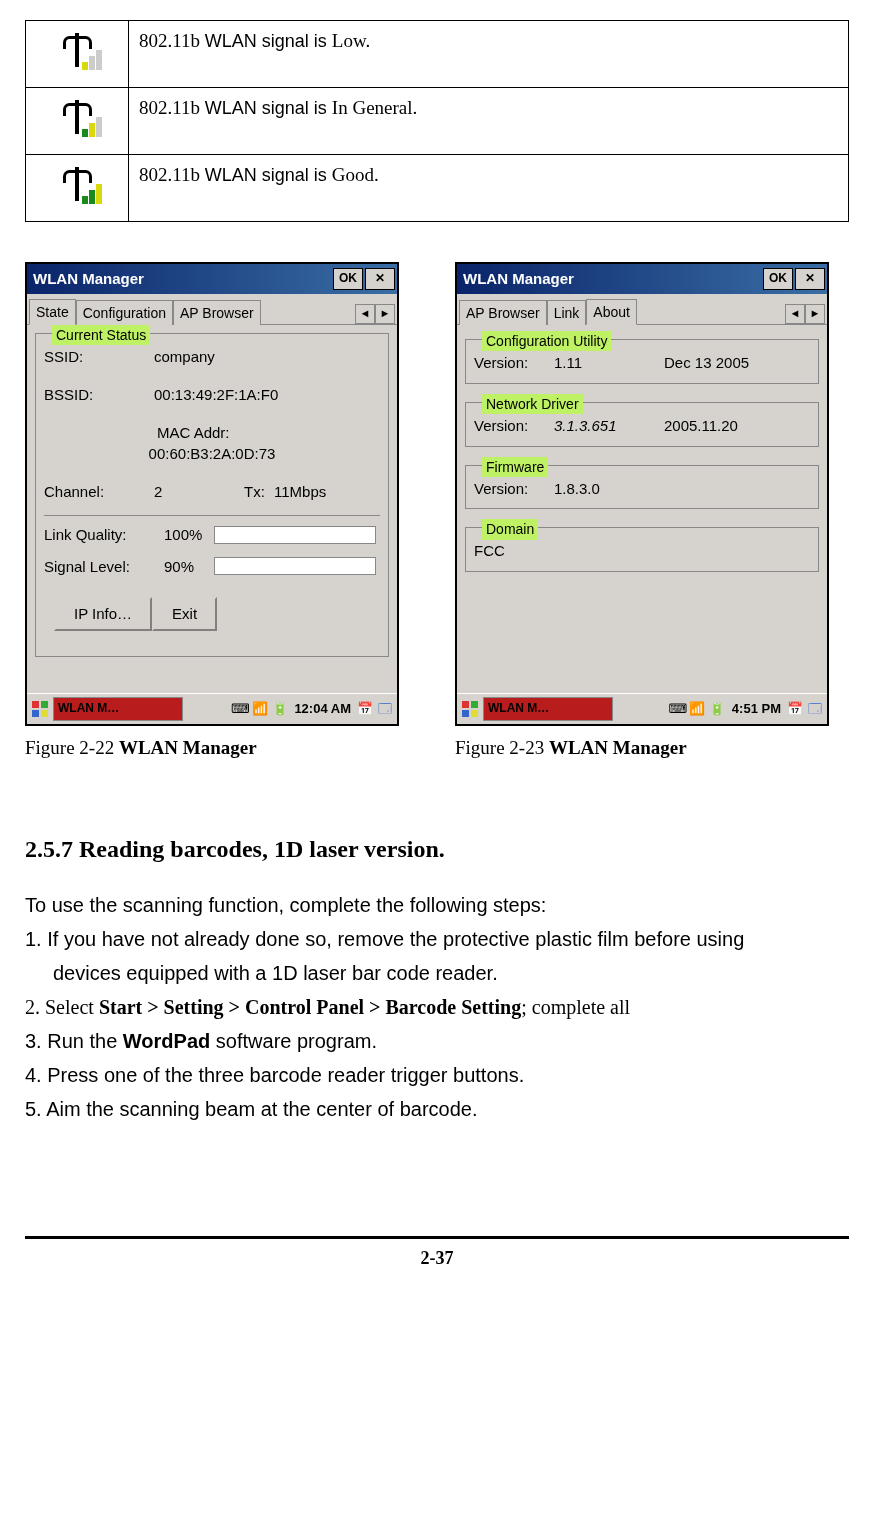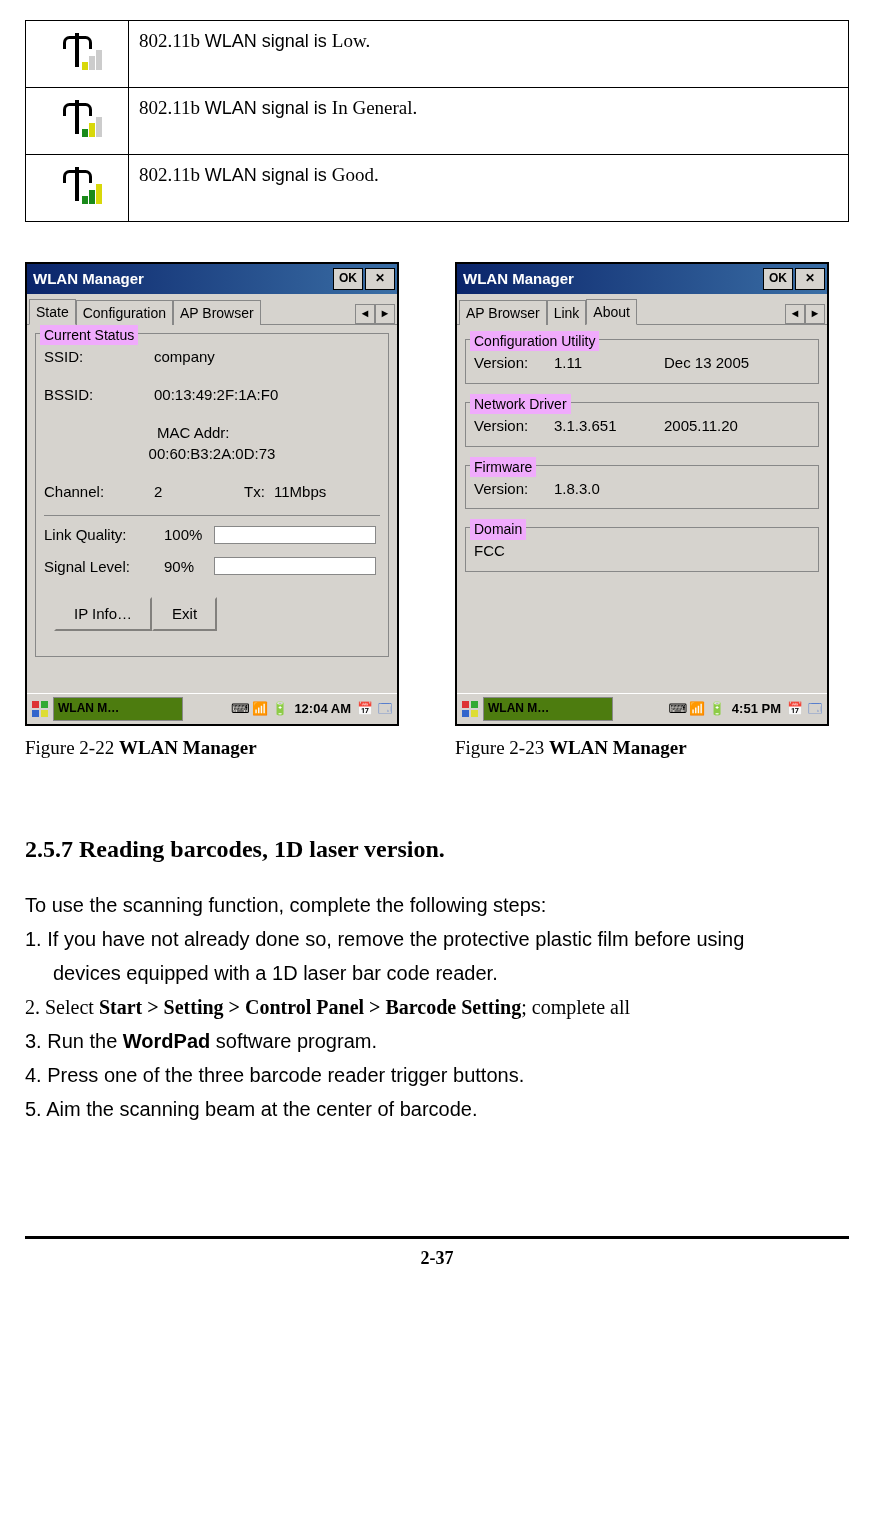--- a/index.html
+++ b/index.html
@@ -142,22 +142,22 @@
     background: #d6d3ce;
   }
   .groupbox {
     border: 1px solid #888;
     margin: 0 0 10px 0;
     padding: 6px 8px 6px 8px;
     position: relative;
   }
   .groupbox .legend {
     position: absolute;
-    top: -9px; left: 4px;
-    background: #f0abfc;
+    top: -9px; left: 16px;
+    background: #bef264;
     padding: 0 4px;
     font-size: 14px;
   }
   .row {
     display: flex;
     align-items: center;
     margin: 3px 0;
     font-size: 15px;
   }
   .row .lbl {
@@ -202,21 +202,21 @@
     font-size: 13px;
     gap:2px;
   }
   .taskbar .start {
     width: 22px; height: 22px;
     display:flex;align-items:center;justify-content:center;
   }
   .taskbar .start svg { width:18px;height:18px; }
   .taskbar .taskbtn {
     border: 1px solid #888;
-    background: #4d7c0f;
+    background: #b91c1c;
     padding: 2px 4px;
     font-weight: bold;
     font-size: 12px;
     flex:1;
     max-width:120px;
     overflow:hidden;white-space:nowrap;
   }
   .taskbar .tray {
     display:flex; align-items:center; gap:4px;
     margin-left:auto;
@@ -412,21 +412,21 @@
           <div class="row" style="margin-top:6px;">
             <span class="lbl" style="width:80px;">Version:</span>
             <span style="width:110px;">1.11</span>
             <span>Dec 13 2005</span>
           </div>
         </div>
         <div class="groupbox" style="margin-top:18px;">
           <span class="legend">Network Driver</span>
           <div class="row" style="margin-top:6px;">
             <span class="lbl" style="width:80px;">Version:</span>
-            <span style="width:110px;">3.1.3.651</span>
+            <span style="width:110px;font-style:italic;">3.1.3.651</span>
             <span>2005.11.20</span>
           </div>
         </div>
         <div class="groupbox" style="margin-top:18px;">
           <span class="legend">Firmware</span>
           <div class="row" style="margin-top:6px;">
             <span class="lbl" style="width:80px;">Version:</span>
             <span>1.8.3.0</span>
           </div>
         </div>

